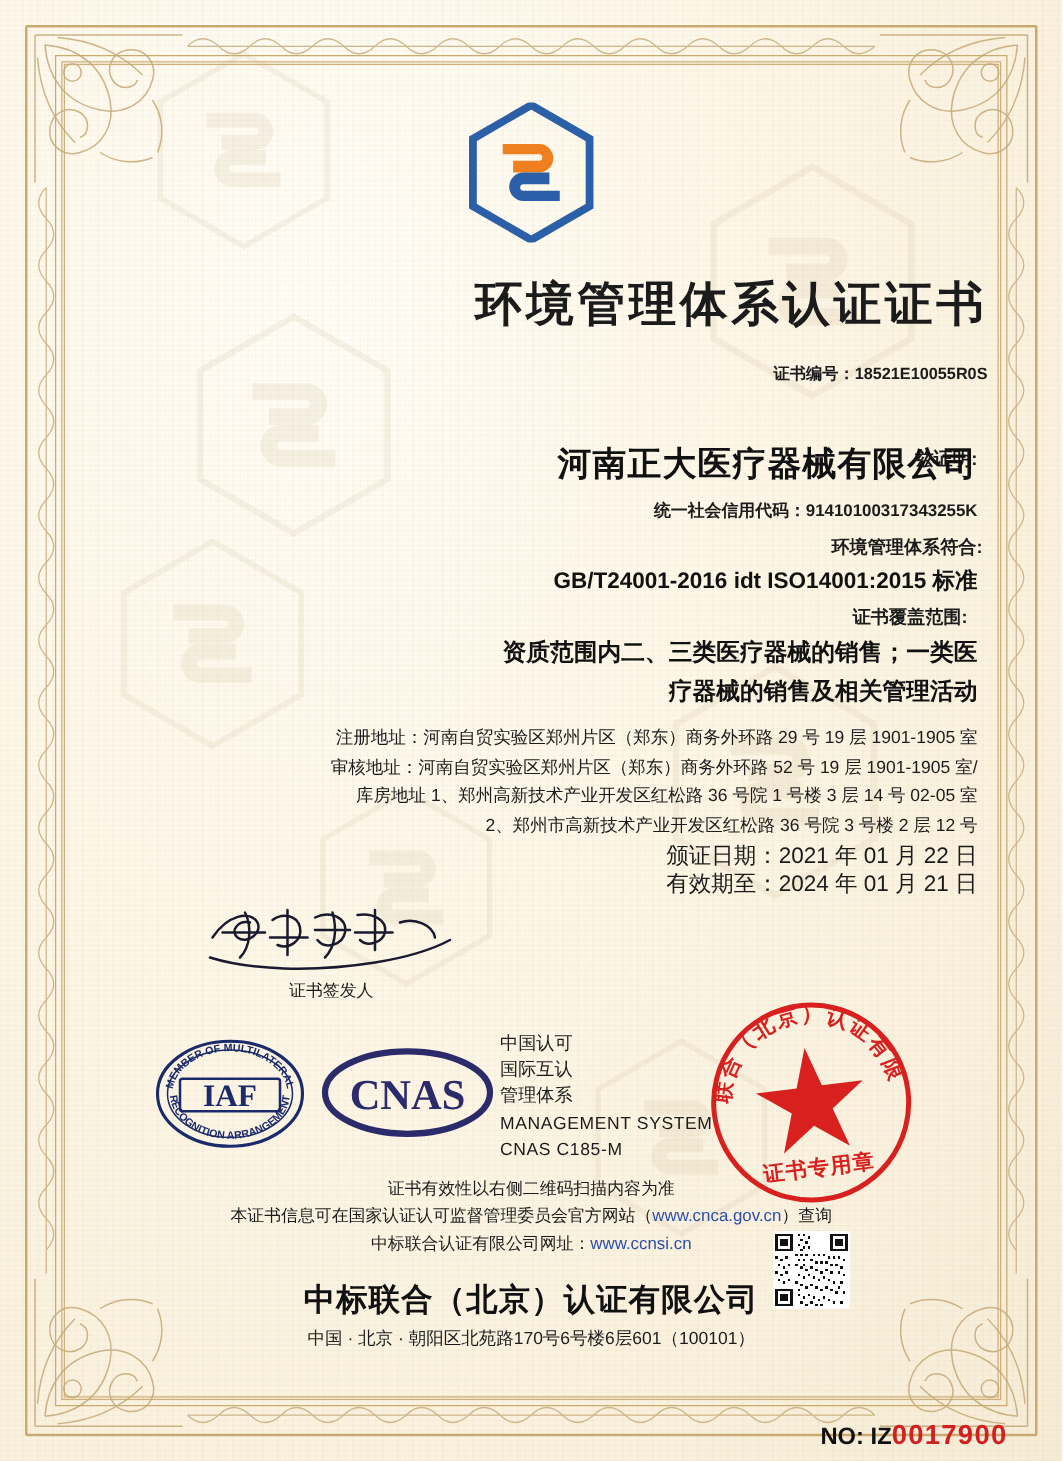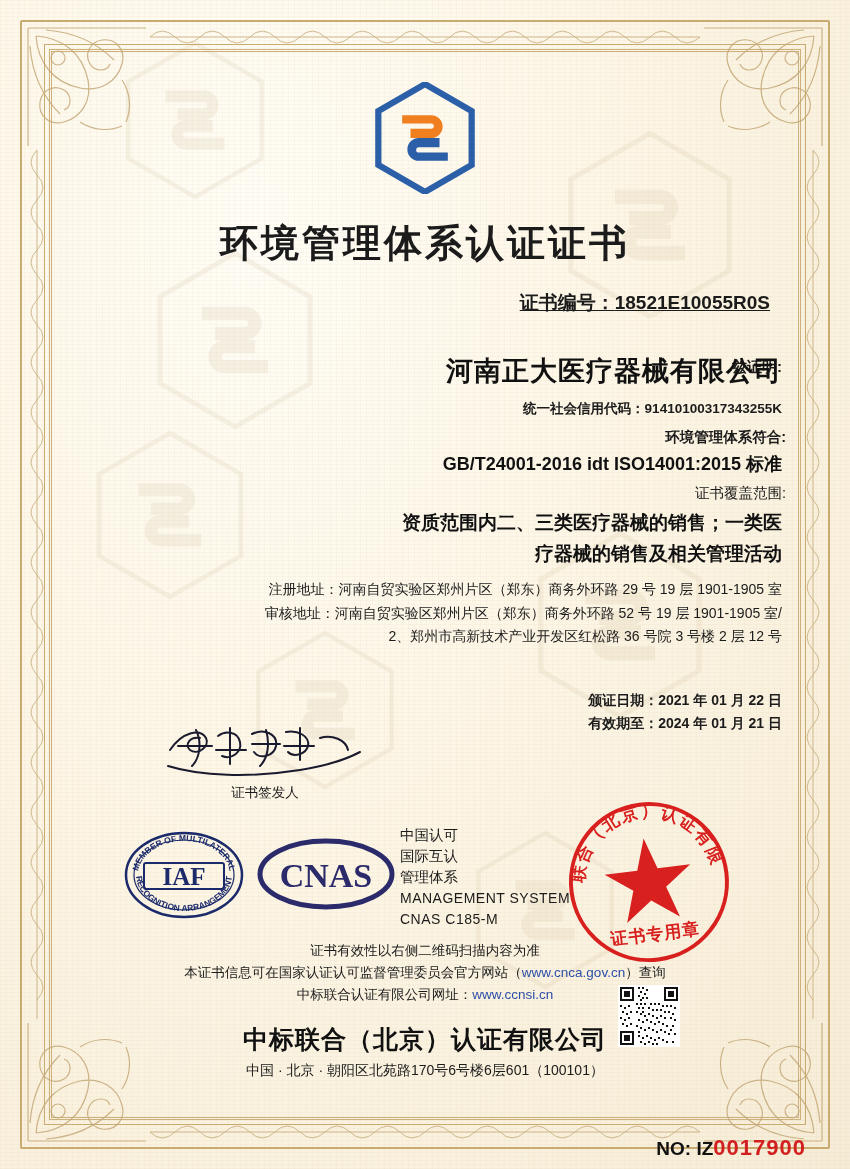--- a/index.html
+++ b/index.html
@@ -101,35 +101,34 @@
     transform: translateX(-50%);
     width: 110px;
     height: 112px;
   }
 
   
   .cert-title {
     position: absolute;
     top: 158px;
     width: 100%;
-    text-align: center;
+    text-align: right;
     font-size: 38px;
     font-weight: bold;
     letter-spacing: 3px;
     color: #1b1b1b;
   }
 
   .cert-number {
     position: absolute;
     top: 230px;
-    right: 20px;
-    font-size: 19px;
-    font-weight: bold;
-    color: #1b1b1b;
-    text-decoration: underline;
+    right: 0;
+    font-size: 13px;
+    font-weight: bold;
+    color: #1b1b1b;
   }
   .cert-number .label { font-weight: bold; }
 
   .hereby {
     position: absolute;
     top: 265px;
     right: 8px;
     font-size: 15px;
     font-weight: bold;
     color: #1b1b1b;
@@ -169,23 +168,23 @@
     top: 392px;
     right: 8px;
     font-size: 18px;
     font-weight: bold;
     color: #111;
   }
 
   .scope-label {
     position: absolute;
     top: 424px;
-    right: 4px;
+    right: 16px;
     font-size: 14.5px;
-    font-weight: normal;
+    font-weight: bold;
     color: #1b1b1b;
   }
   .scope-value {
     position: absolute;
     top: 447px;
     right: 8px;
     width: 500px;
     text-align: right;
     font-size: 19px;
     font-weight: bold;
@@ -202,25 +201,24 @@
     font-size: 14px;
     line-height: 23.5px;
     color: #1b1b1b;
   }
 
   .dates {
     position: absolute;
     top: 613px;
     right: 8px;
     text-align: right;
-    font-size: 14px;
+    font-size: 18px;
     line-height: 23px;
-    font-weight: bold;
-    color: #1b1b1b;
-    margin-top: 16px;
+    font-weight: normal;
+    color: #1b1b1b;
   }
 
   
   .signature-block {
     position: absolute;
     left: 90px;
     top: 660px;
     width: 230px;
     text-align: center;
   }
@@ -500,20 +498,21 @@
 
     <div class="scope-label">证书覆盖范围:</div>
     <div class="scope-value">
       <div>资质范围内二、三类医疗器械的销售；一类医</div>
       <div>疗器械的销售及相关管理活动</div>
     </div>
 
     <div class="addresses">
       <div>注册地址：河南自贸实验区郑州片区（郑东）商务外环路 29 号 19 层 1901-1905 室</div>
       <div>审核地址：河南自贸实验区郑州片区（郑东）商务外环路 52 号 19 层 1901-1905 室/</div>
+      <div>库房地址 1、郑州高新技术产业开发区红松路 36 号院 1 号楼 3 层 14 号 02-05 室</div>
       <div>2、郑州市高新技术产业开发区红松路 36 号院 3 号楼 2 层 12 号</div>
     </div>
 
     <div class="dates">
       <div>
         <span>颁证日期：</span><span>2021 年 01 月 22 日</span>
       </div>
       <div>
         <span>有效期至：</span><span>2024 年 01 月 21 日</span>
       </div>

